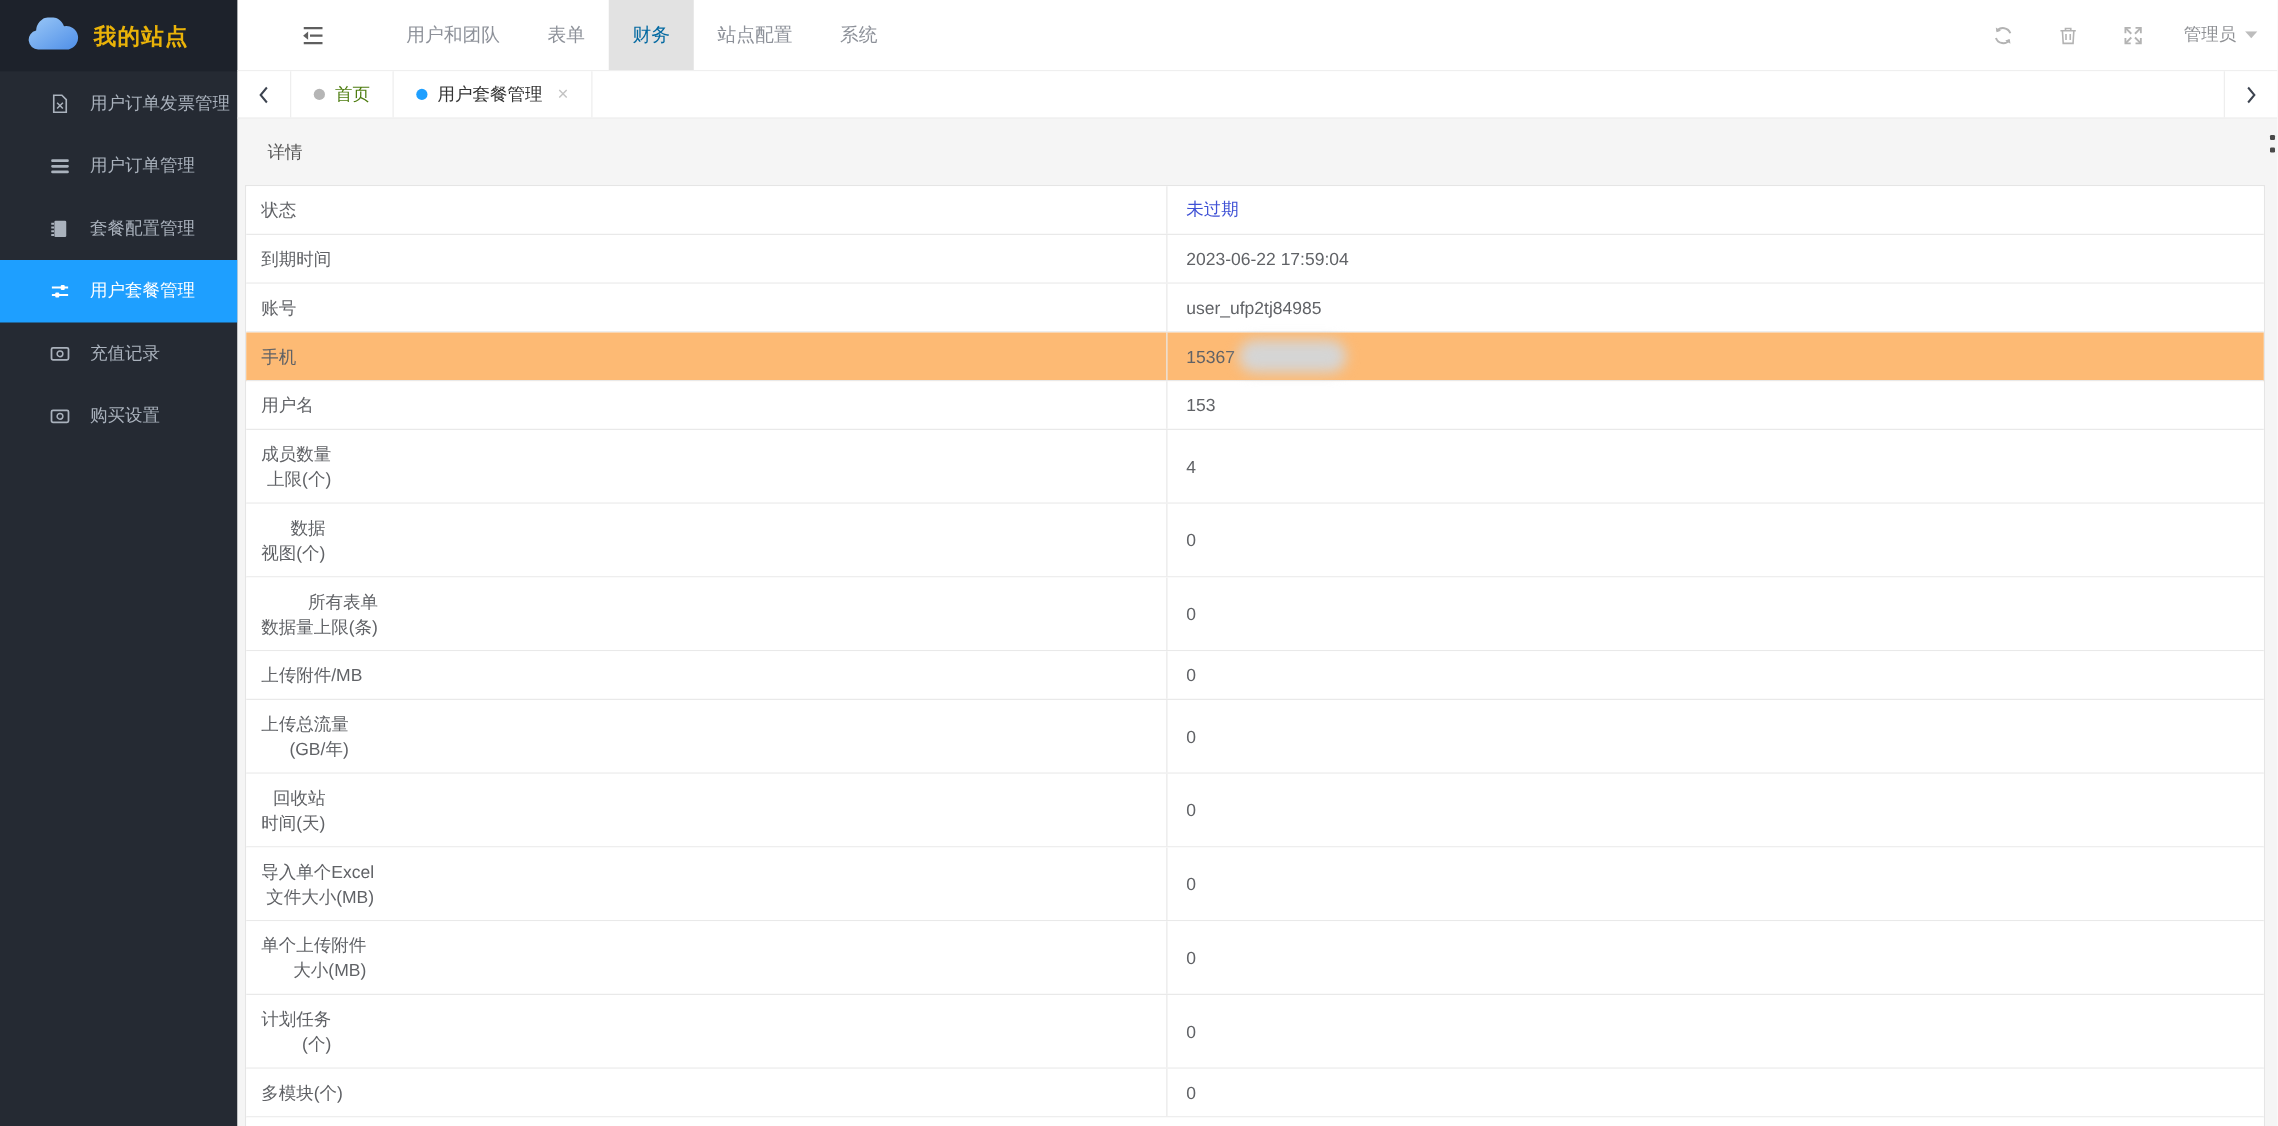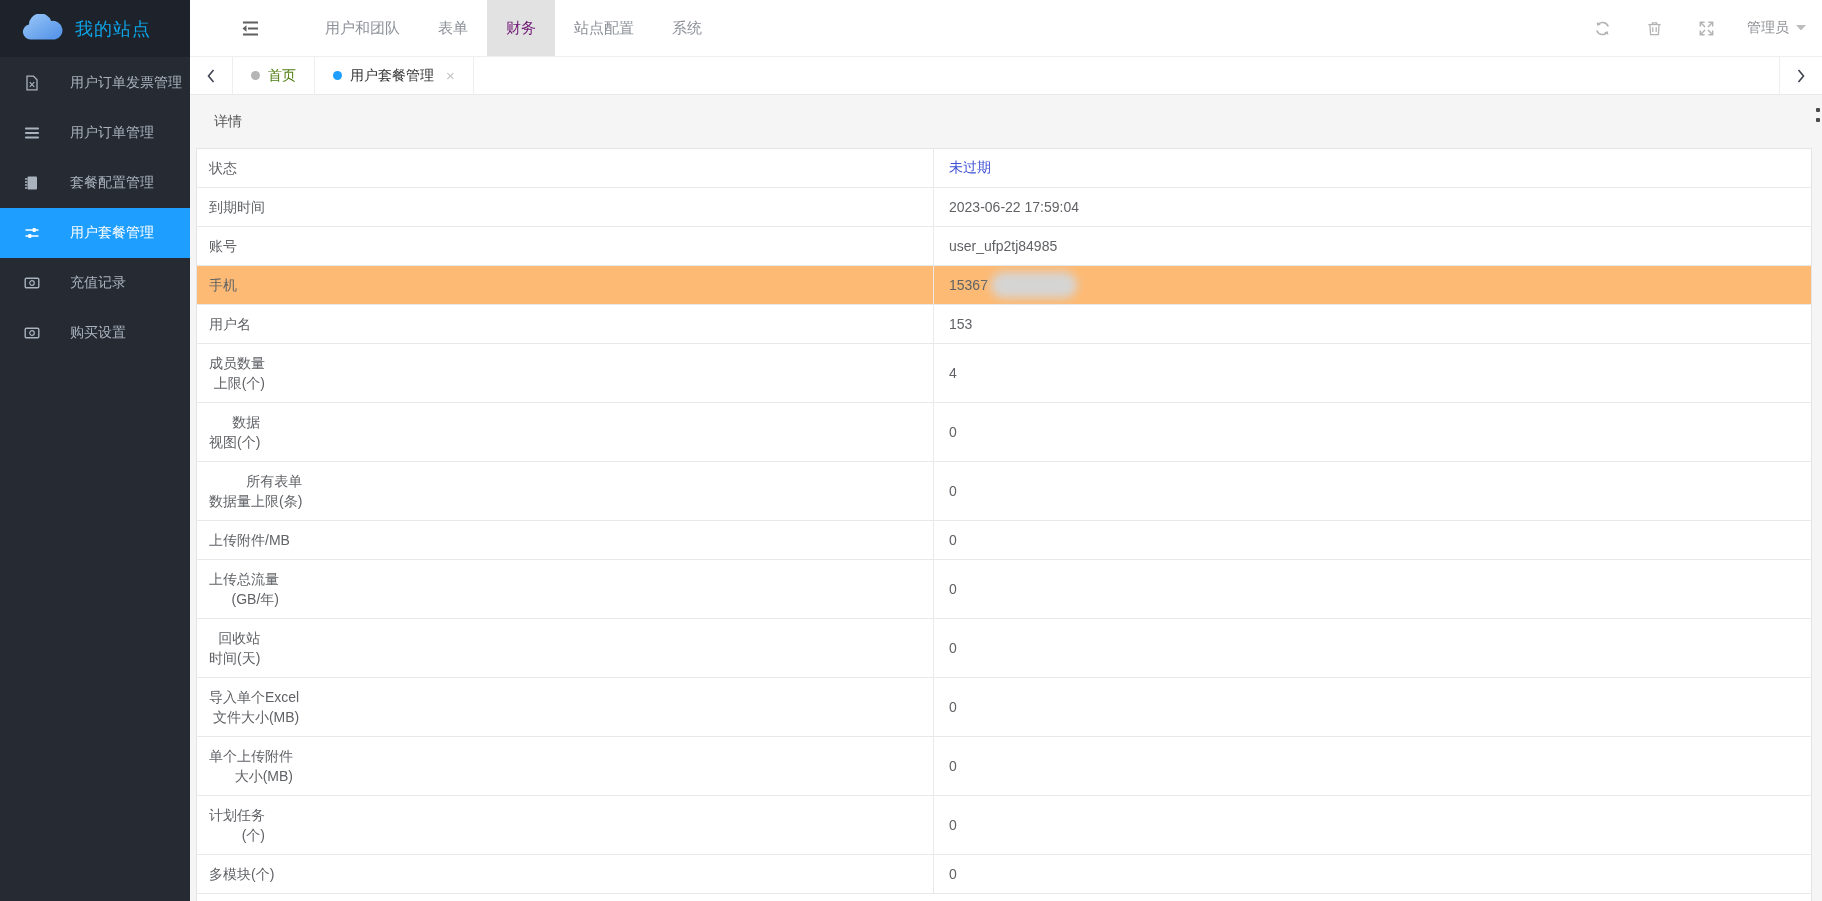--- a/index.html
+++ b/index.html
@@ -3,35 +3,35 @@
 <meta charset="utf-8">
 <style>
   * { margin:0; padding:0; box-sizing:border-box; }
   html,body { width:1822px; height:901px; overflow:hidden; }
   body { font-family:"Liberation Sans","DejaVu Sans",sans-serif; background:#f5f5f5; position:relative; }
   .app { display:flex; width:1822px; height:901px; }
 
   
   .sidebar { width:190px; background:#252a33; flex:0 0 190px; display:flex; flex-direction:column; }
   .logo { height:57px; background:#1d222b; display:flex; align-items:center; padding-left:20px; gap:11px; }
-  .logo-text { color:#0ea5e9; font-size:18px; font-weight:normal; letter-spacing:1px; }
+  .logo-text { color:#eab308; font-size:18px; font-weight:bold; letter-spacing:1px; }
   .menu { padding-top:1px; }
-  .menu-item { height:50px; display:flex; align-items:center; padding-left:24px; gap:30px;
+  .menu-item { height:50px; display:flex; align-items:center; padding-left:40px; gap:16px;
                color:#aab2bd; font-size:14px; cursor:pointer; }
   .menu-item .mi-icon { width:16px; height:16px; display:inline-flex; }
   .menu-item.active { background:#1e9fff; color:#ffffff; }
 
   
   .main { flex:1; display:flex; flex-direction:column; min-width:0; }
 
   .navbar { height:57px; background:#ffffff; border-bottom:1px solid #efefef; display:flex; align-items:center; }
   .collapse-btn { margin-left:48px; width:26px; height:20px; display:flex; align-items:center; color:#5f5f5f; cursor:pointer; }
   .topnav { display:flex; margin-left:42px; height:56px; }
   .nav-item { padding:0 19px; height:56px; display:flex; align-items:center; font-size:15px; color:#8d9199; cursor:pointer; }
-  .nav-item.active { background:#e2e2e2; color:#701a75; }
+  .nav-item.active { background:#e2e2e2; color:#0369a1; }
   .nav-right { margin-left:auto; display:flex; align-items:center; padding-right:16px; }
   .hicon { width:17px; height:17px; margin-left:35px; color:#b3b3b3; display:inline-flex; cursor:pointer; }
   .admin { display:flex; align-items:center; gap:7px; margin-left:32px; color:#8f9195; font-size:14px; cursor:pointer;justify-content:space-between; }
 
   
   .tabbar { height:38px; background:#ffffff; border-bottom:1px solid #e9e9e9; display:flex; align-items:stretch; }
   .tab-scroll { width:43px; display:flex; align-items:center; justify-content:center; color:#3d4450; cursor:pointer; }
   .tab-scroll.left { border-right:1px solid #eeeeee; }
   .tab-scroll.right { border-left:1px solid #eeeeee; }
   .tab { display:flex; align-items:center; padding:0 18px; gap:8px; border-right:1px solid #eeeeee;

